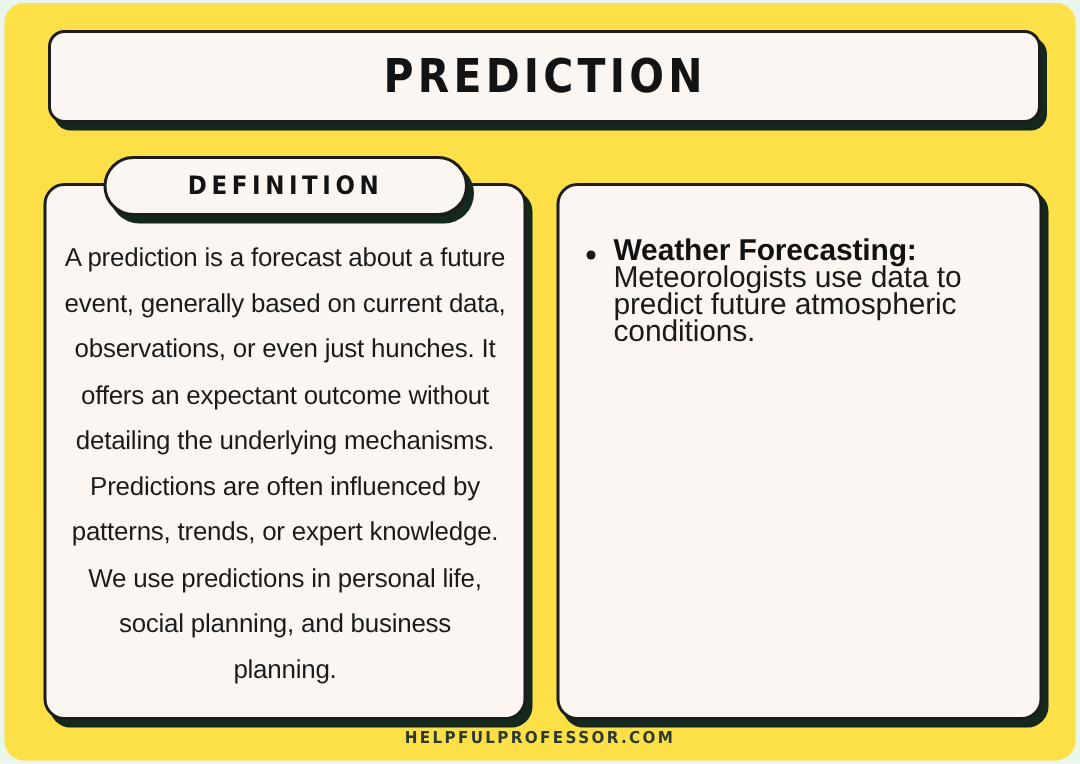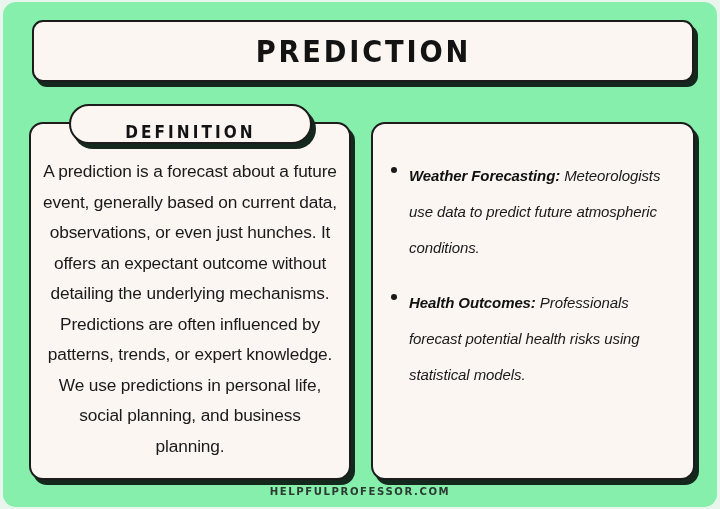--- a/index.html
+++ b/index.html
@@ -21,21 +21,21 @@
   }
 
   
   .green-frame {
     position: absolute;
     left: 3px;
     top: 2px;
     width: 714px;
     height: 505px;
     box-sizing: border-box;
-    background: #86efac;
+    background: #fde047;
     border-radius: 13px;
   }
 
   
   .title-card {
     position: absolute;
     left: 29px;
     top: 18px;
     width: 662px;
     height: 62px;
@@ -76,21 +76,21 @@
   
   .pill {
     position: absolute;
     height: 40px;
     box-sizing: border-box;
     background: #fbf6f1;
     border: 2px solid #1c1c1c;
     border-radius: 21px;
     box-shadow: 4px 5px 0 0 #15281d;
     display: flex;
-    align-items: flex-end;
+    align-items: center;
     justify-content: center;
     z-index: 5;
   }
   .pill-left  { left: 66px;  top: 102px; width: 243px; }
   .pill-right { left: 438px; top: 102px; width: 223px; }
   .pill-text {
     font-family: "DejaVu Sans", sans-serif;
     font-weight: bold;
     font-size: 17px;
     letter-spacing: 3.4px;
@@ -119,25 +119,24 @@
     right: 10px;
     top: 34px;
     margin: 0;
     padding: 0;
     list-style: none;
   }
   .example-item {
     position: relative;
     padding-left: 22px;
     margin-bottom: 19px;
-    font-size: 15px;
-    line-height: 36px;
+    font-size: 20px;
+    line-height: 18px;
     color: #1a1a1a;
     letter-spacing: -0.1px;
-    font-style: italic;
   }
   .example-item:last-child { margin-bottom: 0; }
   .bullet-dot {
     position: absolute;
     left: 4px;
     top: 9px;
     width: 6px;
     height: 6px;
     background: #1a1a1a;
     border-radius: 50%;
@@ -178,23 +177,19 @@
     <div class="pill pill-left">
       <span class="pill-text">DEFINITION</span>
     </div>
 
     <div class="panel panel-right">
       <ul class="examples-list">
         <li class="example-item">
           <span class="bullet-dot"></span>
           <span class="example-term">Weather Forecasting:</span><span> Meteorologists use data to predict future atmospheric conditions.</span>
         </li>
-        <li class="example-item">
-          <span class="bullet-dot"></span>
-          <span class="example-term">Health Outcomes:</span><span> Professionals forecast potential health risks using statistical models.</span>
-        </li>
       </ul>
     </div>
 
     <div class="footer">HELPFULPROFESSOR.COM</div>
 
   </div>
 </div>
 
 </body></html>

